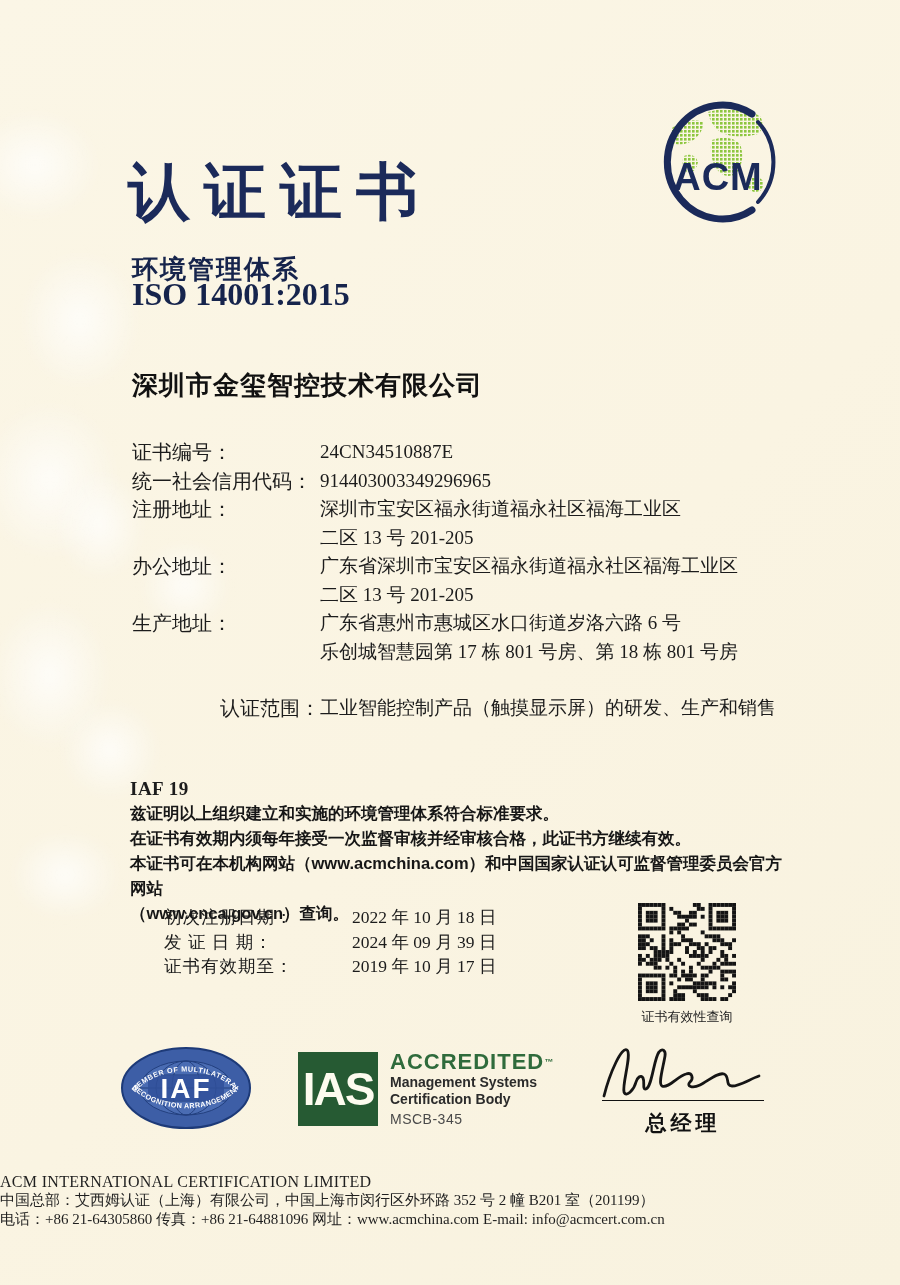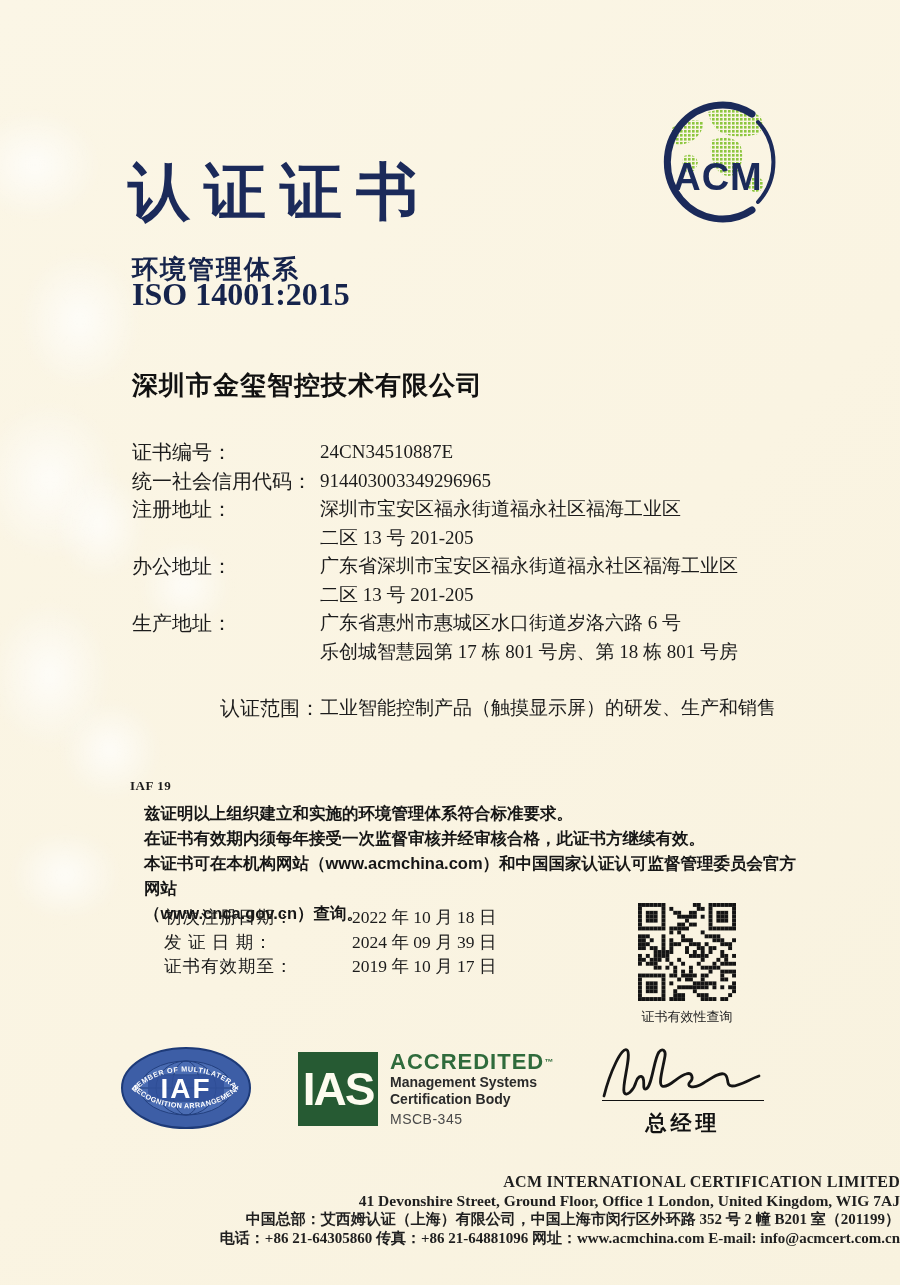--- a/index.html
+++ b/index.html
@@ -44,23 +44,23 @@
     font-family:"Liberation Sans",sans-serif;
     font-size:26px;font-weight:bold;letter-spacing:1px;color:#111;
   }
 
   .fields{position:absolute;left:132px;top:438px;width:680px;}
   .field-row{display:flex;}
   .field-label{width:188px;flex:0 0 188px;font-size:20px;line-height:28.5px;}
   .field-value{font-size:19px;line-height:28.5px;}
   .scope{position:absolute;left:132px;top:694px;width:720px;text-align:right;}
 
-  .iaf-code{position:absolute;left:130px;top:778px;font-size:13px;font-weight:bold;letter-spacing:.5px;}
+  .iaf-code{position:absolute;left:130px;top:778px;font-size:19px;font-weight:bold;letter-spacing:.5px;}
   .statement{
-    position:absolute;left:144px;top:801px;width:660px;
+    position:absolute;left:130px;top:801px;width:660px;
     font-family:"Liberation Sans",sans-serif;
     font-size:16.5px;font-weight:bold;line-height:25px;color:#161616;
   }
 
   .dates{position:absolute;left:132px;top:905px;}
   .date-row{display:flex;}
   .date-label{width:188px;flex:0 0 188px;font-size:17.5px;line-height:24.5px;letter-spacing:1px;margin-left:32px;}
   .date-value{font-size:17.5px;line-height:24.5px;}
 
   .qr-wrap{position:absolute;left:638px;top:903px;width:98px;height:98px;}
@@ -81,21 +81,21 @@
   .ias-accredited{font-size:22px;font-weight:bold;color:#2f6b3c;letter-spacing:1px;line-height:24px;}
   .ias-accredited sup{font-size:9px;vertical-align:top;}
   .ias-line{font-size:14px;font-weight:bold;color:#2b2b2b;line-height:17px;}
   .ias-code{font-size:14px;color:#4a4a4a;line-height:17px;margin-top:3px;letter-spacing:.5px;}
 
   .sig{position:absolute;left:596px;top:1034px;width:170px;}
   .sig svg{display:block;}
   .sig-line{border-bottom:1.6px solid #111;width:162px;margin-left:6px;margin-top:-4px;}
   .sig-title{width:162px;margin-left:6px;text-align:center;font-size:21px;font-weight:bold;letter-spacing:4px;margin-top:8px;color:#111;}
 
-  .footer{position:absolute;left:0;top:1172px;width:900px;text-align:right;color:#1f1f1f;font-weight:bold;}
+  .footer{position:absolute;left:0;top:1172px;width:900px;text-align:left;color:#1f1f1f;}
   .footer .f1{font-size:16px;line-height:19px;letter-spacing:.3px;}
   .footer .f2{font-size:15.5px;line-height:19px;}
   .footer .f3{font-size:15px;line-height:19px;}
   .footer .f4{font-size:15px;line-height:19px;}
 </style>
 </head>
 <body>
 
 <div class="page">
 
@@ -534,18 +534,17 @@
   <div class="sig">
     <svg width="170" height="70" viewBox="0 0 170 70" xmlns="http://www.w3.org/2000/svg">
       <path d="M 8,62 C 14,38 26,12 31,16 C 36,20 26,50 28,58 C 30,64 38,56 40,48 C 41,44 45,40 47,44 C 49,48 46,56 50,55 C 56,53 58,24 63,18 C 66,14 70,16 69,22 C 67,34 62,50 66,52 C 72,55 82,42 90,40 C 96,38 98,44 94,48 C 90,52 96,55 104,51 C 112,47 122,38 128,40 C 134,42 129,52 136,52 C 144,52 154,45 163,42" fill="none" stroke="#151515" stroke-width="2.8" stroke-linecap="round" stroke-linejoin="round"></path>
     </svg>
     <div class="sig-line"></div>
     <div class="sig-title">总经理</div>
   </div>
 
   <div class="footer">
     <div class="f1">ACM INTERNATIONAL CERTIFICATION LIMITED</div>
-    <div class="f2">41 Devonshire Street, Ground Floor, Office 1 London, United Kingdom, WIG 7AJ</div>
     <div class="f3">中国总部：艾西姆认证（上海）有限公司，中国上海市闵行区外环路 352 号 2 幢 B201 室（201199）</div>
     <div class="f4">电话：+86 21-64305860  传真：+86 21-64881096  网址：www.acmchina.com   E-mail: info@acmcert.com.cn</div>
   </div>
 
 </div>
 
 </body></html>

